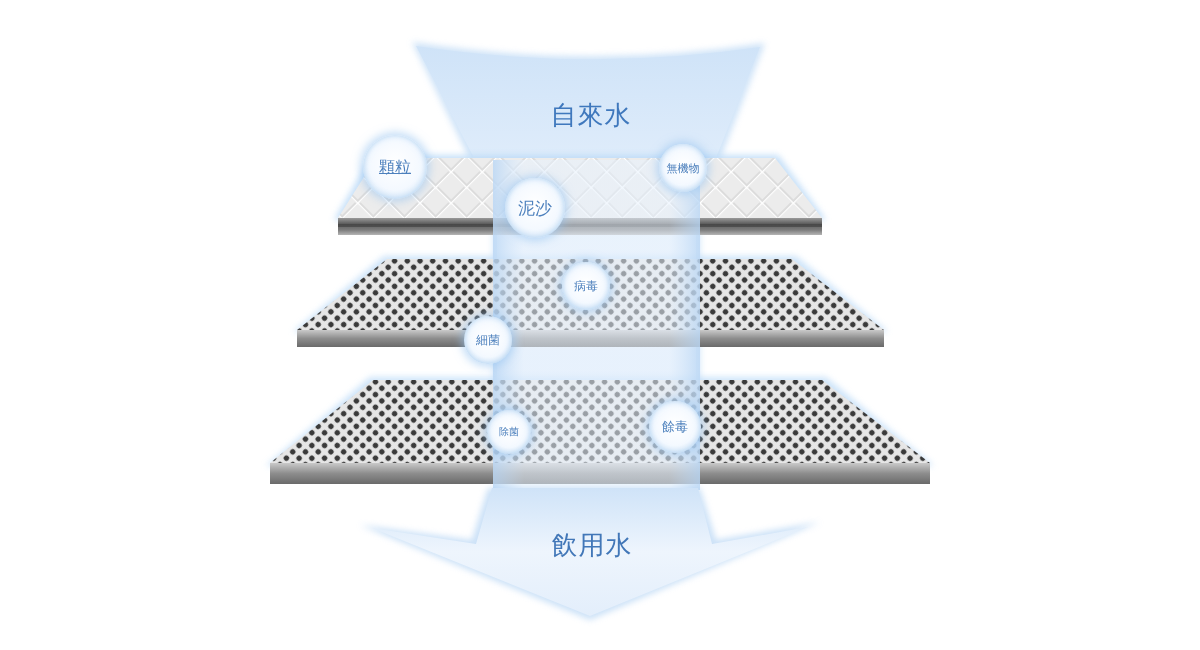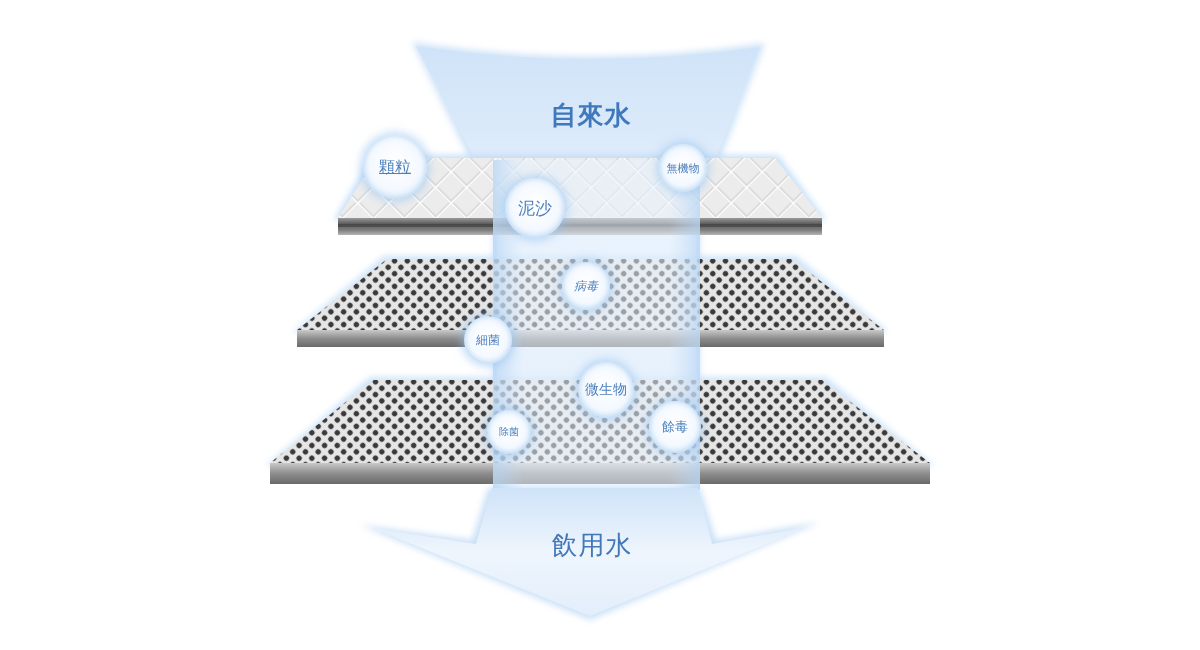--- a/index.html
+++ b/index.html
@@ -1,21 +1,21 @@
 <!DOCTYPE html>
 <html><head>
 <meta charset="utf-8">
 <style>
   html, body { margin: 0; padding: 0; background: #ffffff; }
   body { width: 1200px; height: 650px; position: relative; overflow: hidden;
          font-family: "DejaVu Sans", "Liberation Sans", sans-serif; }
   #stage { position: absolute; left: 0; top: 0; width: 1200px; height: 650px; }
   .label { position: absolute; transform: translate(-50%, -50%); white-space: nowrap;
            color: #4a7fbf; pointer-events: none; }
-  .big { font-size: 26px; font-weight: bold; color: #3f78bd; letter-spacing: 1px; }
+  .big { font-size: 26px; font-weight: normal; color: #3f78bd; letter-spacing: 1px; }
   .big.out { font-weight: normal; color: #4277b8; }
   .bubble { position: absolute; transform: translate(-50%, -50%); border-radius: 50%;
             background: radial-gradient(circle at 50% 45%, #ffffff 0%, #f4f9ff 55%, #dbeaf9 78%, rgba(190,218,245,0.6) 90%, rgba(200,225,250,0) 100%);
             box-shadow: 0 0 8px 3px rgba(150,195,240,0.55), inset 0 0 6px rgba(140,190,235,0.6);
             display: flex; align-items: center; justify-content: center; }
   .bubble span { color: #4d80bd; }
 </style>
 </head>
 <body>
 
@@ -98,27 +98,24 @@
   <div class="bubble" style="left:395px; top:167px; width:64px; height:64px;">
     <span style="font-size:16px;text-decoration:underline;">顆粒</span>
   </div>
   <div class="bubble" style="left:683px; top:168px; width:48px; height:48px;">
     <span style="font-size:11px;">無機物</span>
   </div>
   <div class="bubble" style="left:535px; top:208px; width:60px; height:60px;">
     <span style="font-size:17px;">泥沙</span>
   </div>
   <div class="bubble" style="left:586px; top:286px; width:48px; height:48px;">
-    <span style="font-size:12px;font-style:italic;">病毒</span>
+    <span style="font-size:12px;">病毒</span>
   </div>
   <div class="bubble" style="left:488px; top:340px; width:48px; height:48px;">
     <span style="font-size:12px;">細菌</span>
-  </div>
-  <div class="bubble" style="left:606px; top:390px; width:56px; height:56px;">
-    <span style="font-size:14px;">微生物</span>
   </div>
   <div class="bubble" style="left:509px; top:432px; width:44px; height:44px;">
     <span style="font-size:10px;">除菌</span>
   </div>
   <div class="bubble" style="left:675px; top:427px; width:52px; height:52px;">
     <span style="font-size:13px;">餘毒</span>
   </div>
 </div>
 
 </body></html>

